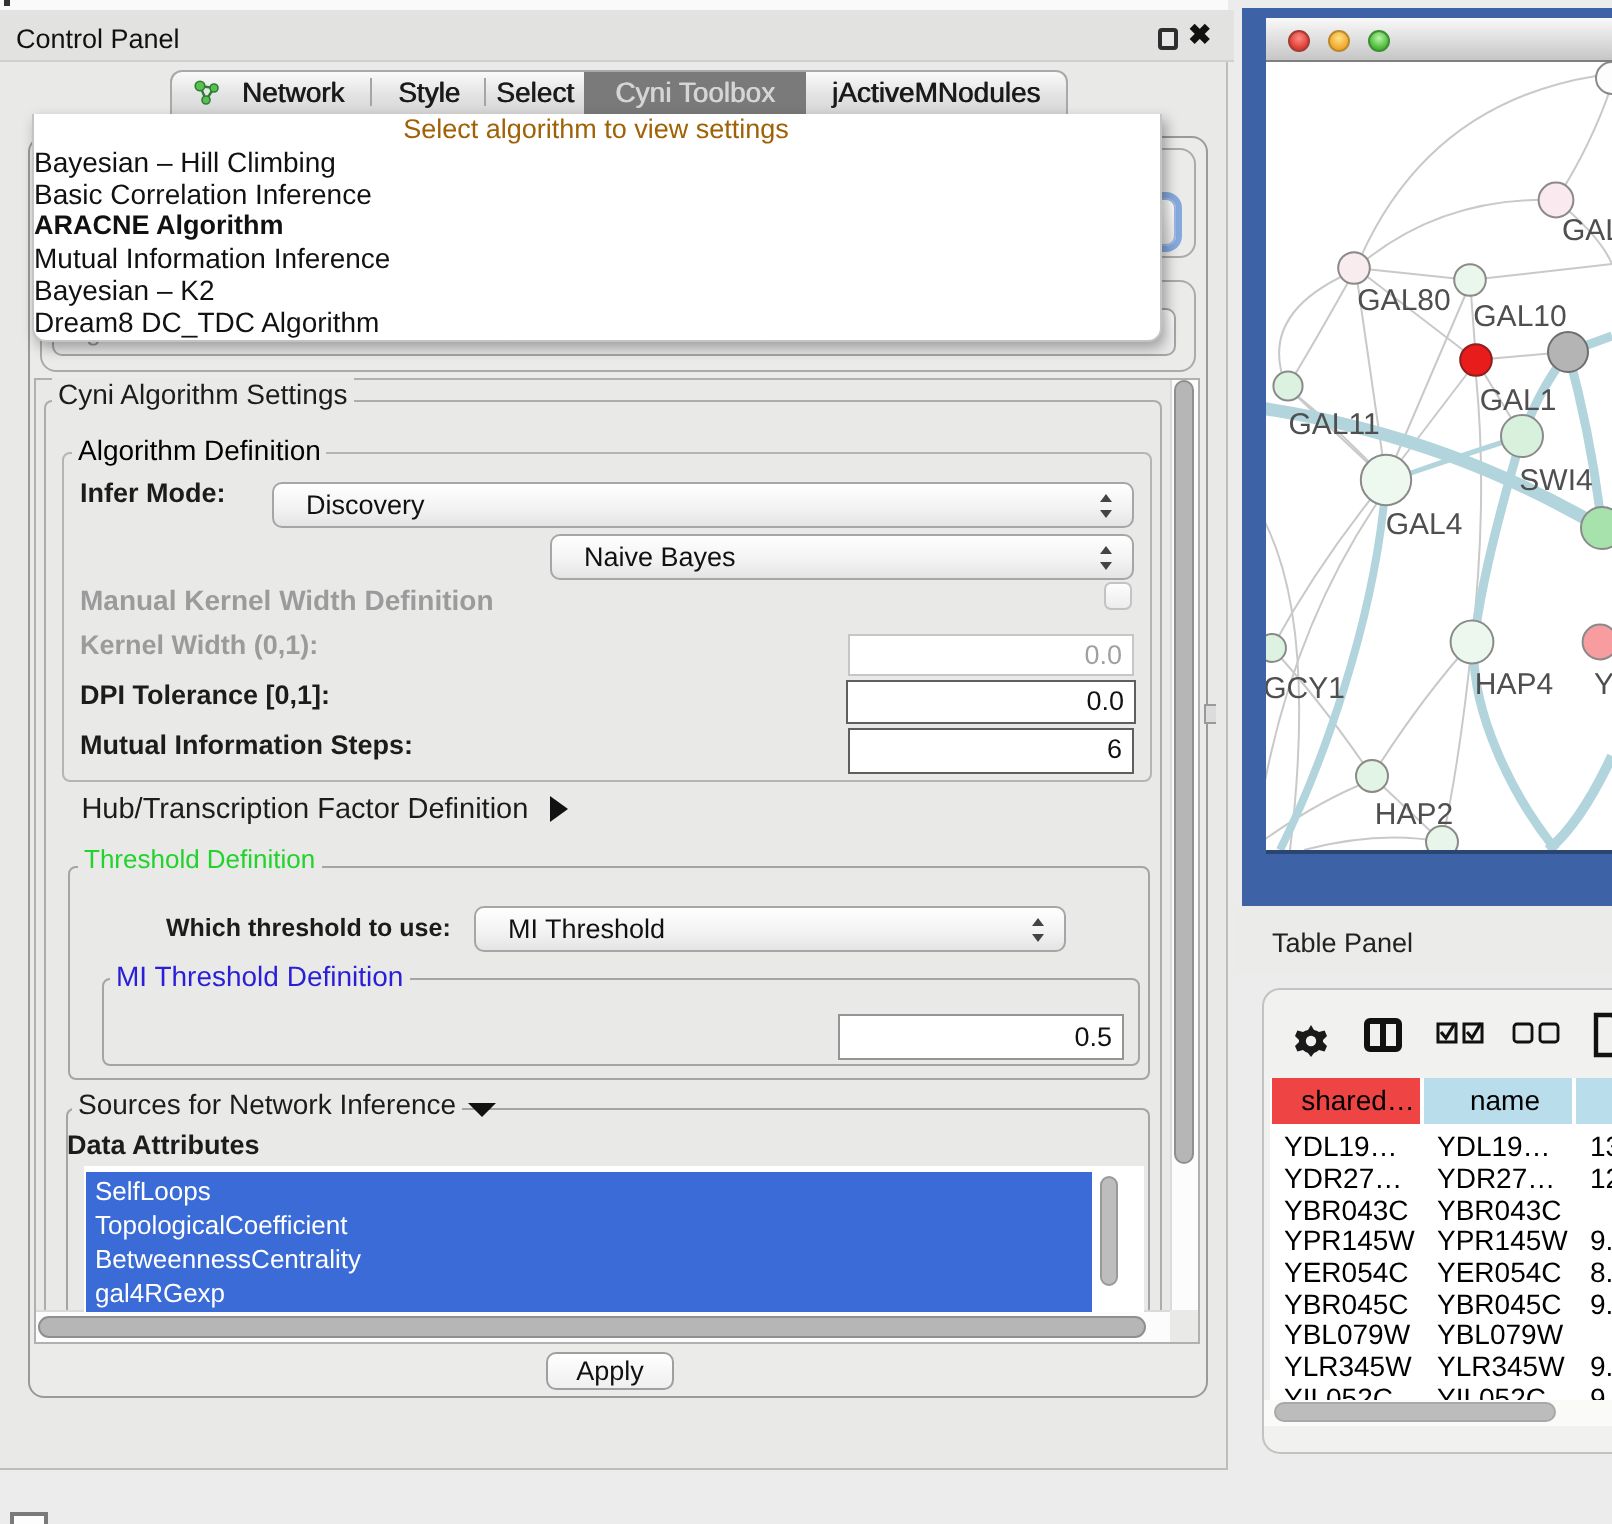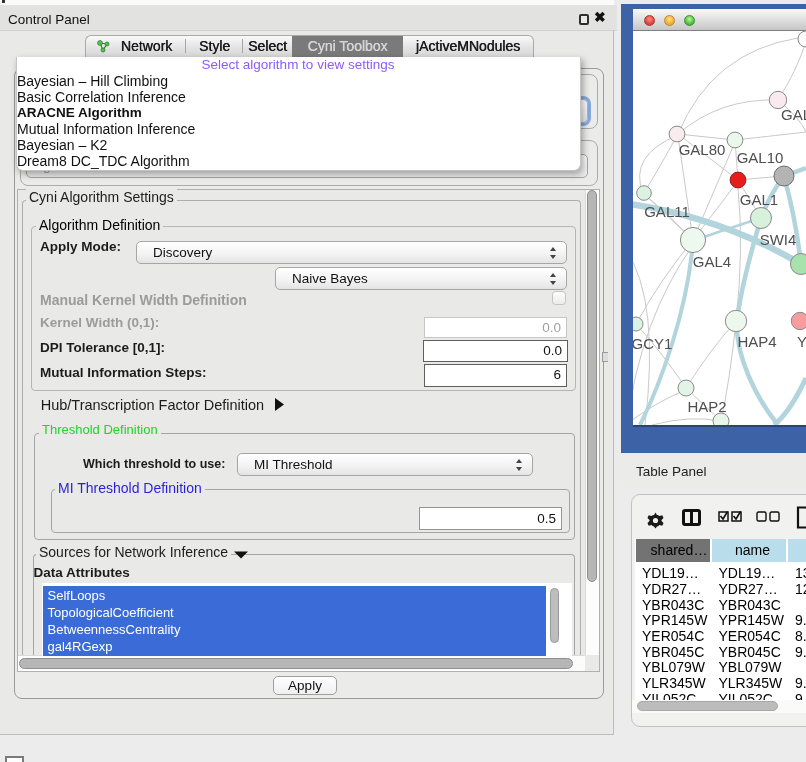--- a/index.html
+++ b/index.html
@@ -57,21 +57,21 @@
 
 <div class="abs" style="left:18px;top:655px;width:567px;height:16px;background:#fcfcfc;border-top:1px solid #dadada"></div>
 <div class="abs" style="left:19px;top:658px;width:554px;height:11px;background:#b6b6b6;border:1px solid #8f8f8f;border-radius:6px"></div>
 
 <div class="abs" style="left:22px;top:200px;width:559px;height:455px;border:1px solid #adadad;border-radius:4px 4px 0 0;border-bottom:none"></div>
 <div class="gtitle" style="left:26px;top:189px;color:#1c1c1c;font-size:14px">Cyni Algorithm Settings</div>
 
 <div class="abs" style="left:31px;top:226px;width:545px;height:165px;border:1px solid #b5b5b5;border-radius:4px"></div>
 <div class="gtitle" style="left:36px;top:217px;color:#000000;font-size:14px">Algorithm Definition</div>
 
-<div class="lbl" style="left:40px;top:239px">Apply Mode:</div>
+<div class="lbl" style="left:40px;top:239px">Infer Mode:</div>
 <div class="combo" style="left:136px;top:241px;width:431px;height:23px">Discovery
   <svg class="carr" viewBox="0 0 8 14">
         <path d="M1 5 L4 1 L7 5 Z M1 9 L4 13 L7 9 Z" fill="#444"></path>
       </svg></div>
 <div class="combo" style="left:275px;top:267px;width:292px;height:23px">Naive Bayes
   <svg class="carr" viewBox="0 0 8 14">
         <path d="M1 5 L4 1 L7 5 Z M1 9 L4 13 L7 9 Z" fill="#444"></path>
       </svg></div>
 <div class="lbl" style="left:40px;top:291.7px;color:#9b9b9b;font-size:14px">Manual Kernel Width Definition</div>
 <div class="abs" style="left:552px;top:291px;width:14px;height:14px;border-radius:3.5px;background:linear-gradient(#fdfdfd,#ececec);border:1px solid #c3c3c3"></div>
@@ -112,21 +112,21 @@
 gal4RGexp</div>
   <div class="abs" style="left:508px;top:5px;width:9px;height:55px;background:#bdbdbd;border:1px solid #999;border-radius:4.5px"></div>
 </div>
 
 <div class="abs" style="left:273px;top:676px;width:64px;height:19px;border:1px solid #9f9f9f;border-radius:5px;background:linear-gradient(#ffffff,#efefef);font-size:13.5px;color:#111;text-align:center;line-height:17px">Apply</div>
 
 
 <div class="abs" style="left:5px;top:756px;width:19px;height:12px;border:2px solid #7a7a7a;background:#fdfdfd"></div>
 
 <div class="abs" style="left:16px;top:57px;width:564.5px;height:114px;background:#fff;border:1px solid #c4c4c4;border-top:none;border-radius:0 0 7px 7px;box-shadow:2px 3px 7px rgba(0,0,0,0.35)"></div>
-<div class="abs" style="left:16px;top:56.5px;width:564px;text-align:center;font-size:13.5px;color:#8b5cf6">Select algorithm to view settings</div>
+<div class="abs" style="left:16px;top:56.5px;width:564px;text-align:center;font-size:13.5px;color:#a16207">Select algorithm to view settings</div>
 <div class="pitem" style="top:73.4px">Bayesian – Hill Climbing</div>
 <div class="pitem" style="top:89px">Basic Correlation Inference</div>
 <div class="pitem" style="top:105.3px;font-size:13.5px;font-weight:bold">ARACNE Algorithm</div>
 <div class="pitem" style="top:120.9px">Mutual Information Inference</div>
 <div class="pitem" style="top:137.3px">Bayesian – K2</div>
 <div class="pitem" style="top:153.2px">Dream8 DC_TDC Algorithm</div>
 
 <div class="abs" style="left:621px;top:4px;width:185px;height:449px;background:#3d62a6"></div>
 <div class="abs" style="left:633px;top:425px;width:173px;height:2px;background:#2a4573"></div>
 <div class="abs" style="left:633px;top:9px;width:173px;height:22px;background:linear-gradient(#f9f9f9,#c6c6c6);border-bottom:1px solid #7f7f7f"></div>
@@ -229,21 +229,21 @@
 </svg>
 <svg class="abs" style="left:756px;top:511px" width="24" height="11" viewBox="0 0 24 11">
   <rect x="1" y="1" width="9" height="9" rx="1.5" fill="none" stroke="#111" stroke-width="1.4"></rect>
   <rect x="14" y="1" width="9" height="9" rx="1.5" fill="none" stroke="#111" stroke-width="1.4"></rect>
 </svg>
 <svg class="abs" style="left:796px;top:506px" width="17" height="23" viewBox="0 0 17 23">
   <path d="M2 1.5 L10 1.5 L15 6.5 L15 21.5 L2 21.5 Z" fill="none" stroke="#111" stroke-width="2.2"></path>
 </svg>
 
 <div class="abs" style="left:635px;top:539px;width:171px;height:23px;background:#fff;overflow:hidden">
-  <div class="abs" style="left:0.5px;top:0;width:74px;height:23px;background:#737373;font-size:14px;text-align:center;line-height:23px;padding-left:13px">shared…</div>
+  <div class="abs" style="left:0.5px;top:0;width:74px;height:23px;background:#ef4444;font-size:14px;text-align:center;line-height:23px;padding-left:13px">shared…</div>
   <div class="abs" style="left:76.5px;top:0;width:74px;height:23px;background:#b9ddeb;font-size:14px;text-align:center;line-height:23px;padding-left:8px">name</div>
   <div class="abs" style="left:152.5px;top:0;width:20px;height:23px;background:#b9ddeb"></div>
 </div>
 
 <div class="abs" style="left:635px;top:562px;width:171px;height:138px;background:#fff;overflow:hidden;font-size:14px;color:#000">
   <div class="abs" style="left:7px;top:4.2px;line-height:15.7px;white-space:pre">YDL19…
 YDR27…
 YBR043C
 YPR145W
 YER054C

